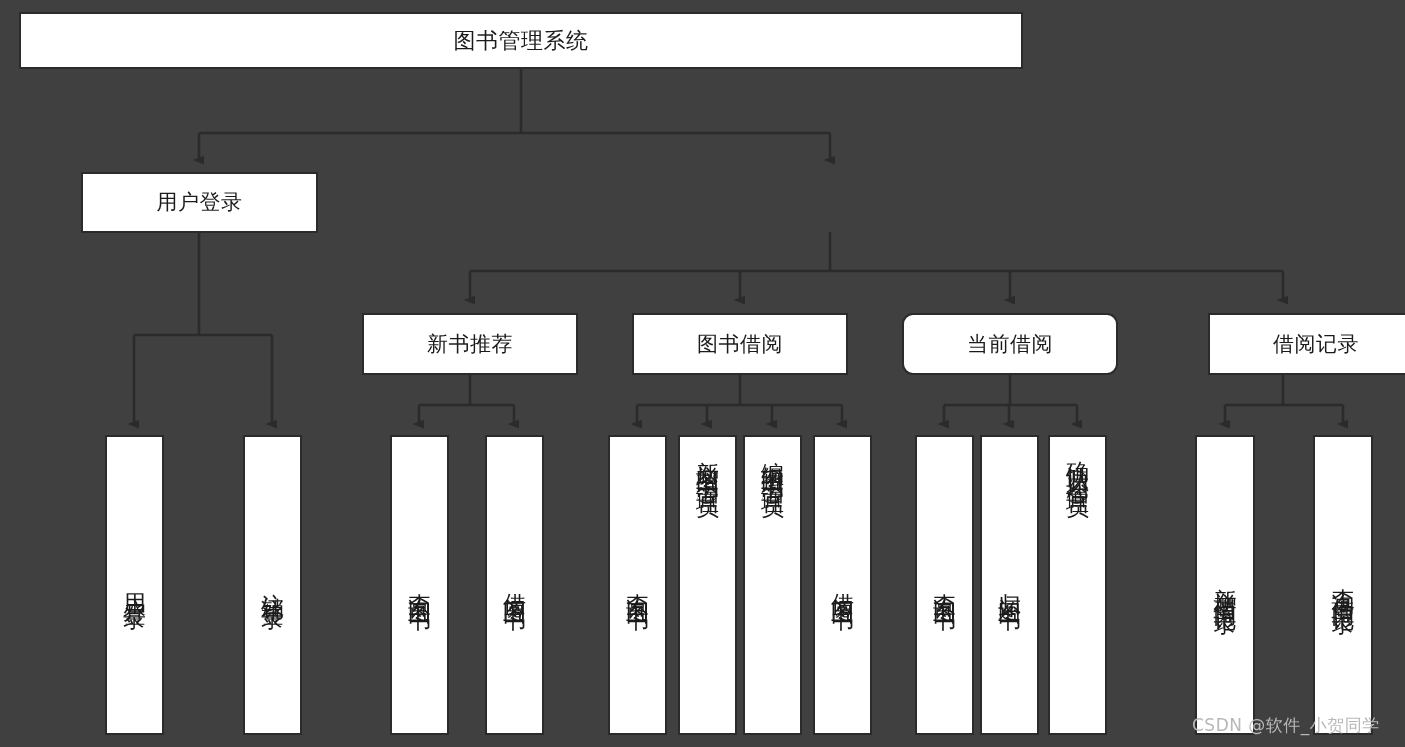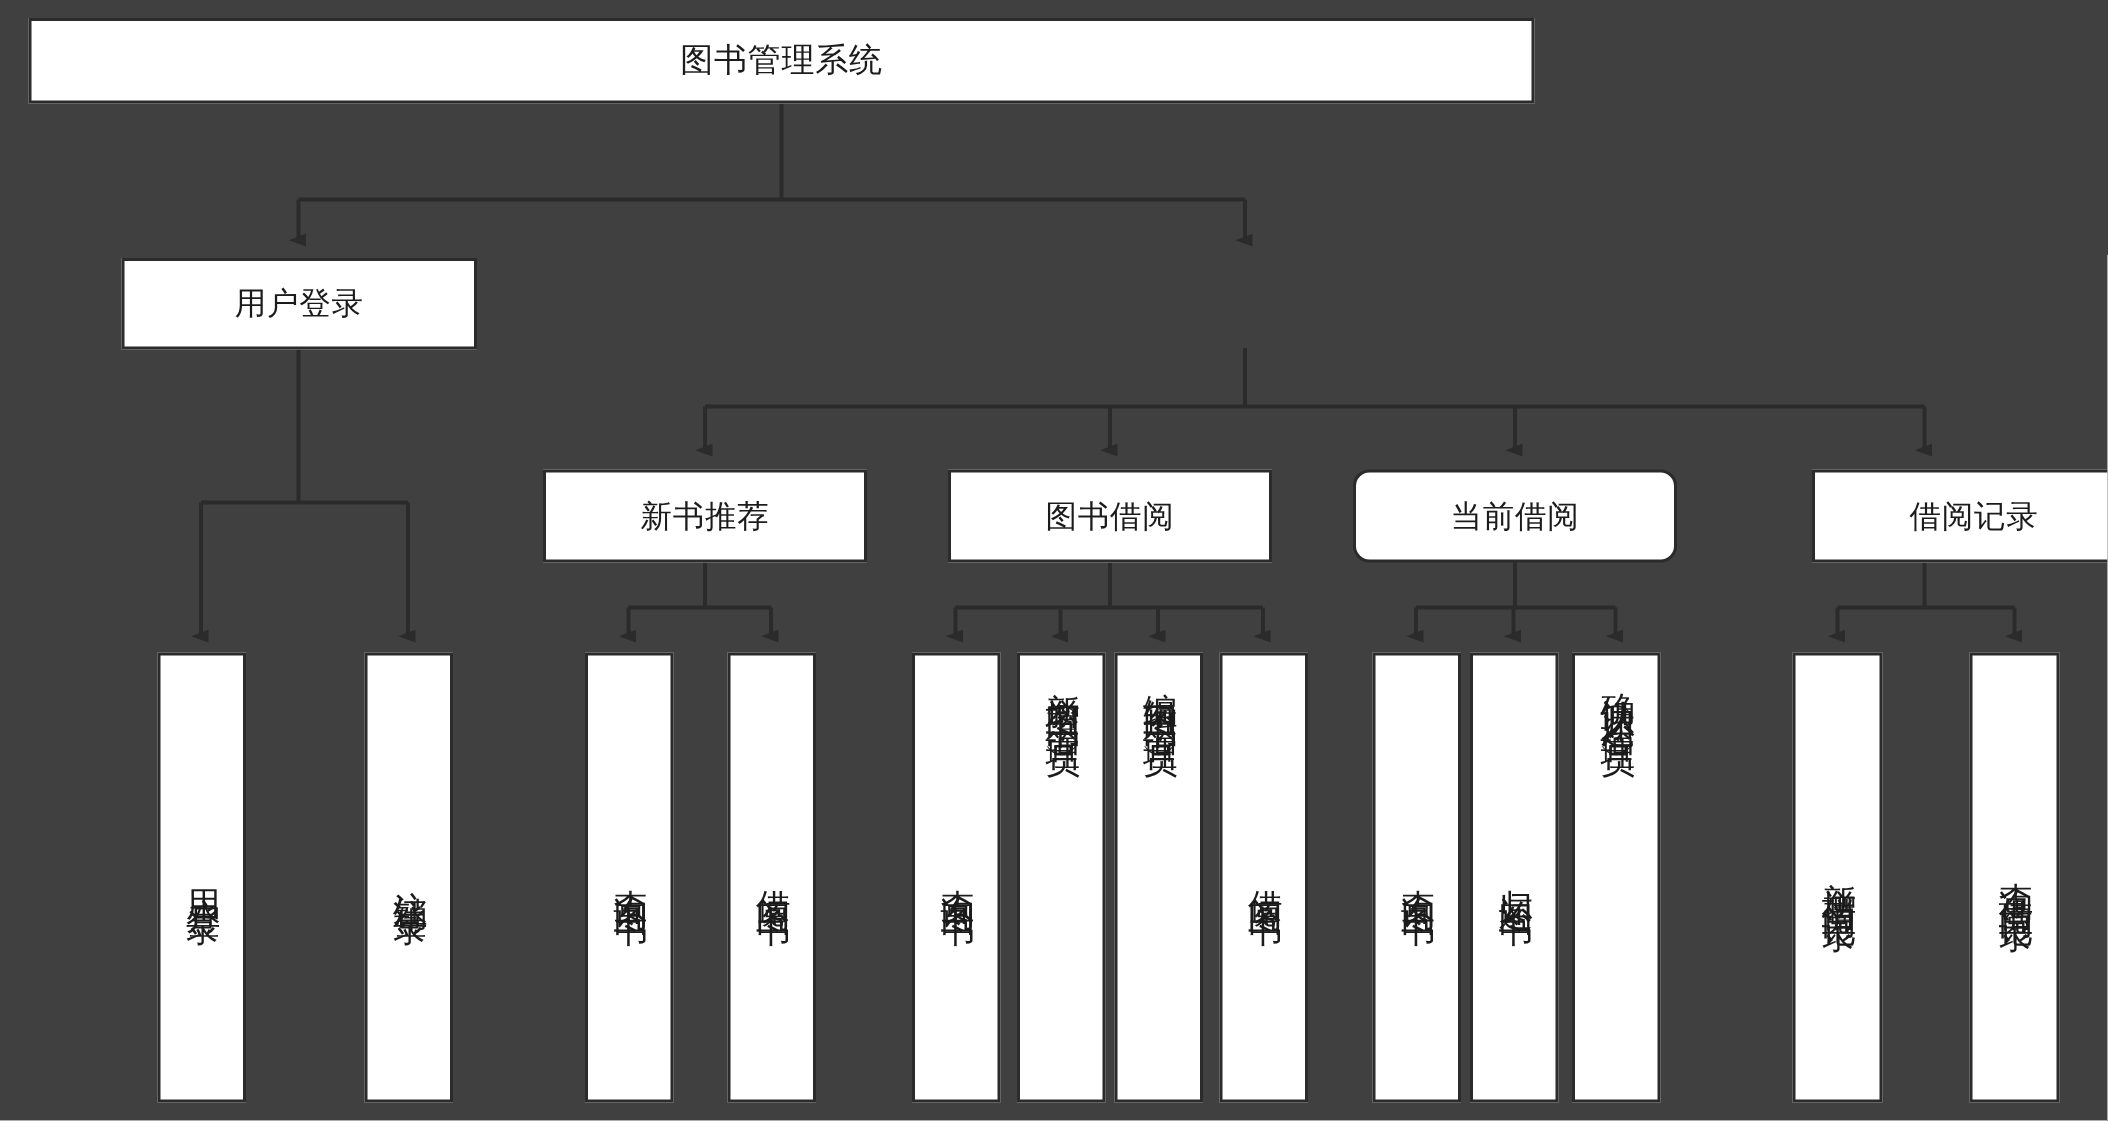--- a/index.html
+++ b/index.html
@@ -192,14 +192,15 @@
     <span class="label">确认归还（管理员）</span>
   </div>
 
   <div class="node v-node center" style="left:1195px; top:435px; width:60px; height:300px;">
     <span class="label">新增借阅记录</span>
   </div>
   <div class="node v-node center" style="left:1313px; top:435px; width:60px; height:300px;">
     <span class="label">查询借阅记录</span>
   </div>
 
+  <div class="watermark" style="left:1192px; top:714px;">CSDN @软件_小贺同学</div>
 
 </div>
 
 </body></html>

